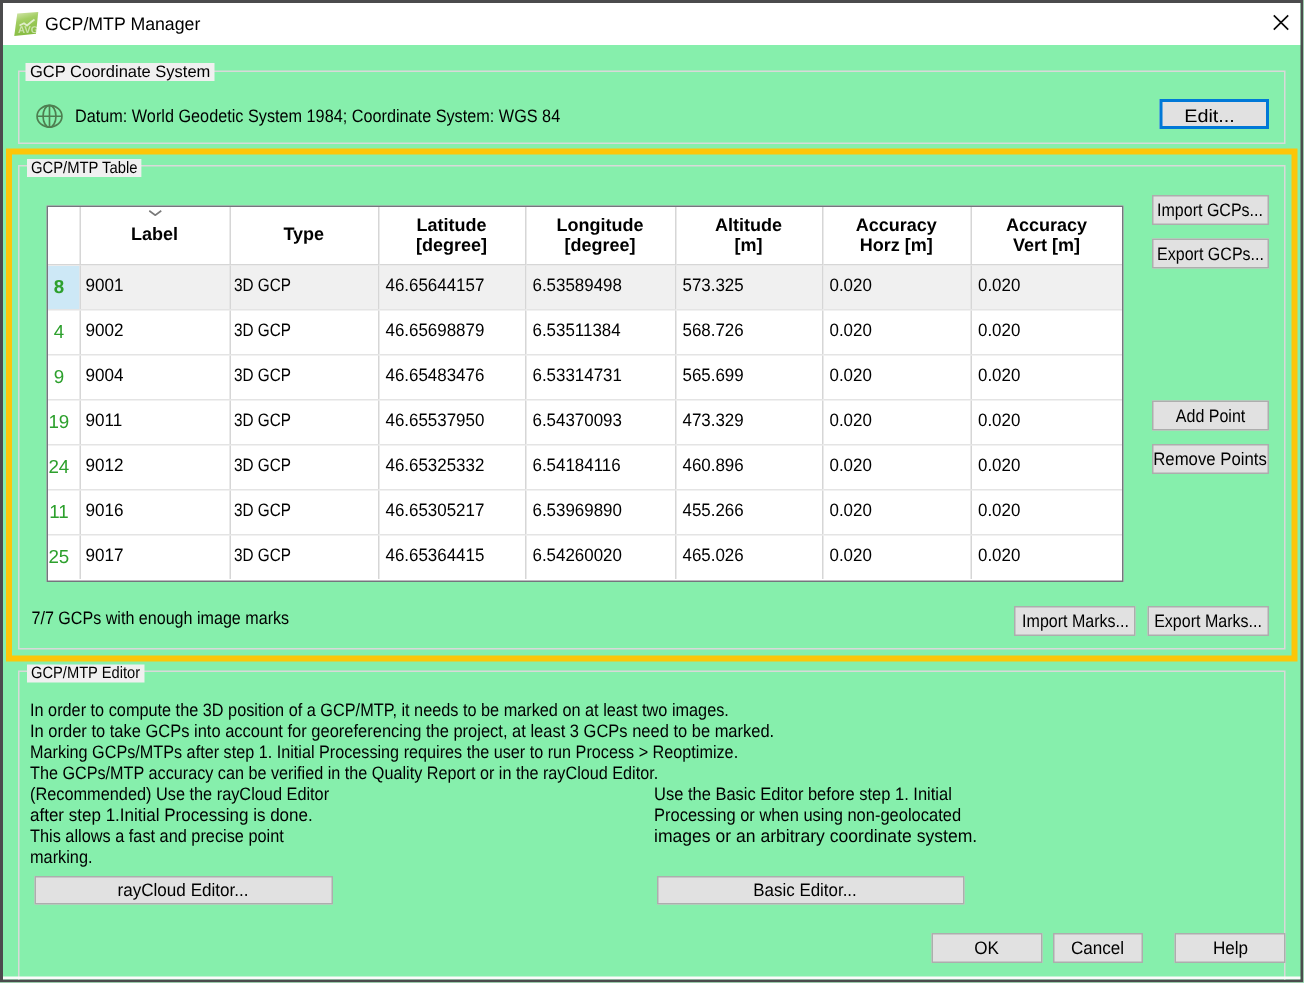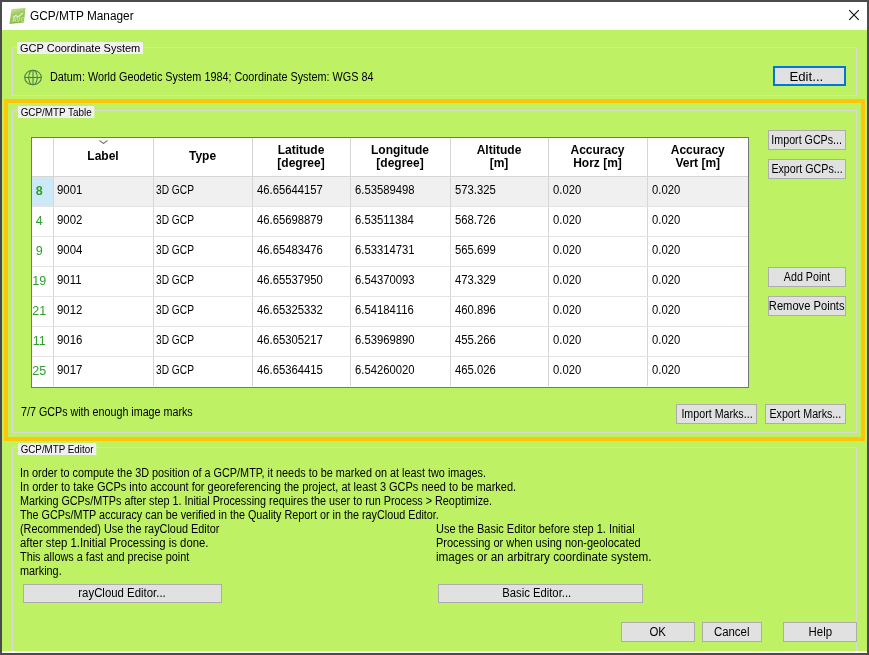--- a/index.html
+++ b/index.html
@@ -1,18 +1,18 @@
 <!DOCTYPE html>
 <html><head>
 <meta charset="utf-8">
 <style>
   * { box-sizing: border-box; margin:0; padding:0; }
   html,body { width:869px; height:655px; }
   body { font-family:"Liberation Sans", sans-serif; font-size:12px; color:#000; }
-  .dlg { position:relative; width:869px; height:655px; background:#bef264; border:2px solid #4b4b4d; overflow:hidden;padding-left:23px; }
+  .dlg { position:relative; width:869px; height:655px; background:#86efac; border:2px solid #4b4b4d; overflow:hidden;padding-left:23px; }
   .abs { position:absolute; }
   .sx { display:inline-block; transform-origin:0 50%; white-space:nowrap; }
   .titlebar { position:absolute; left:0; top:0; width:865px; height:28px; background:#ffffff; }
   .title { position:absolute; left:28px; top:7px; font-size:12px; line-height:14px; }
   .groupbox { position:absolute; border:1px solid #d9d9d9; }
   .gblabel { position:absolute; top:-5px; background:#f0f0f0; padding:0 3px; font-size:11px; line-height:12px; transform-origin:0 50%; white-space:nowrap; }
   .btn { position:absolute; background:#e1e1e1; border:1px solid #adadad; font-size:12px; font-family:"Liberation Sans", sans-serif; display:flex; align-items:center; justify-content:center; white-space:nowrap; }
   .btn > span { display:inline-block; transform:scaleX(0.89); transform-origin:50% 50%; }
   .yellow { position:absolute; left:2px; top:97px; width:861px; height:342px; border:4px solid #fdc608; }
   table.grid { border-collapse:collapse; table-layout:fixed; background:#fff; font-size:12px; }
@@ -134,21 +134,21 @@
               <td class="rh"><span class="sx">19</span></td>
               <td class="clab"><span class="sx">9011</span></td>
               <td class="ctyp"><span class="sx">3D GCP</span></td>
               <td><span class="sx">46.65537950</span></td>
               <td><span class="sx">6.54370093</span></td>
               <td><span class="sx">473.329</span></td>
               <td><span class="sx">0.020</span></td>
               <td><span class="sx">0.020</span></td>
             </tr>
         <tr style="height:30px;">
-              <td class="rh"><span class="sx">21</span></td>
+              <td class="rh"><span class="sx">24</span></td>
               <td class="clab"><span class="sx">9012</span></td>
               <td class="ctyp"><span class="sx">3D GCP</span></td>
               <td><span class="sx">46.65325332</span></td>
               <td><span class="sx">6.54184116</span></td>
               <td><span class="sx">460.896</span></td>
               <td><span class="sx">0.020</span></td>
               <td><span class="sx">0.020</span></td>
             </tr>
         <tr style="height:30px;">
               <td class="rh"><span class="sx">11</span></td>

